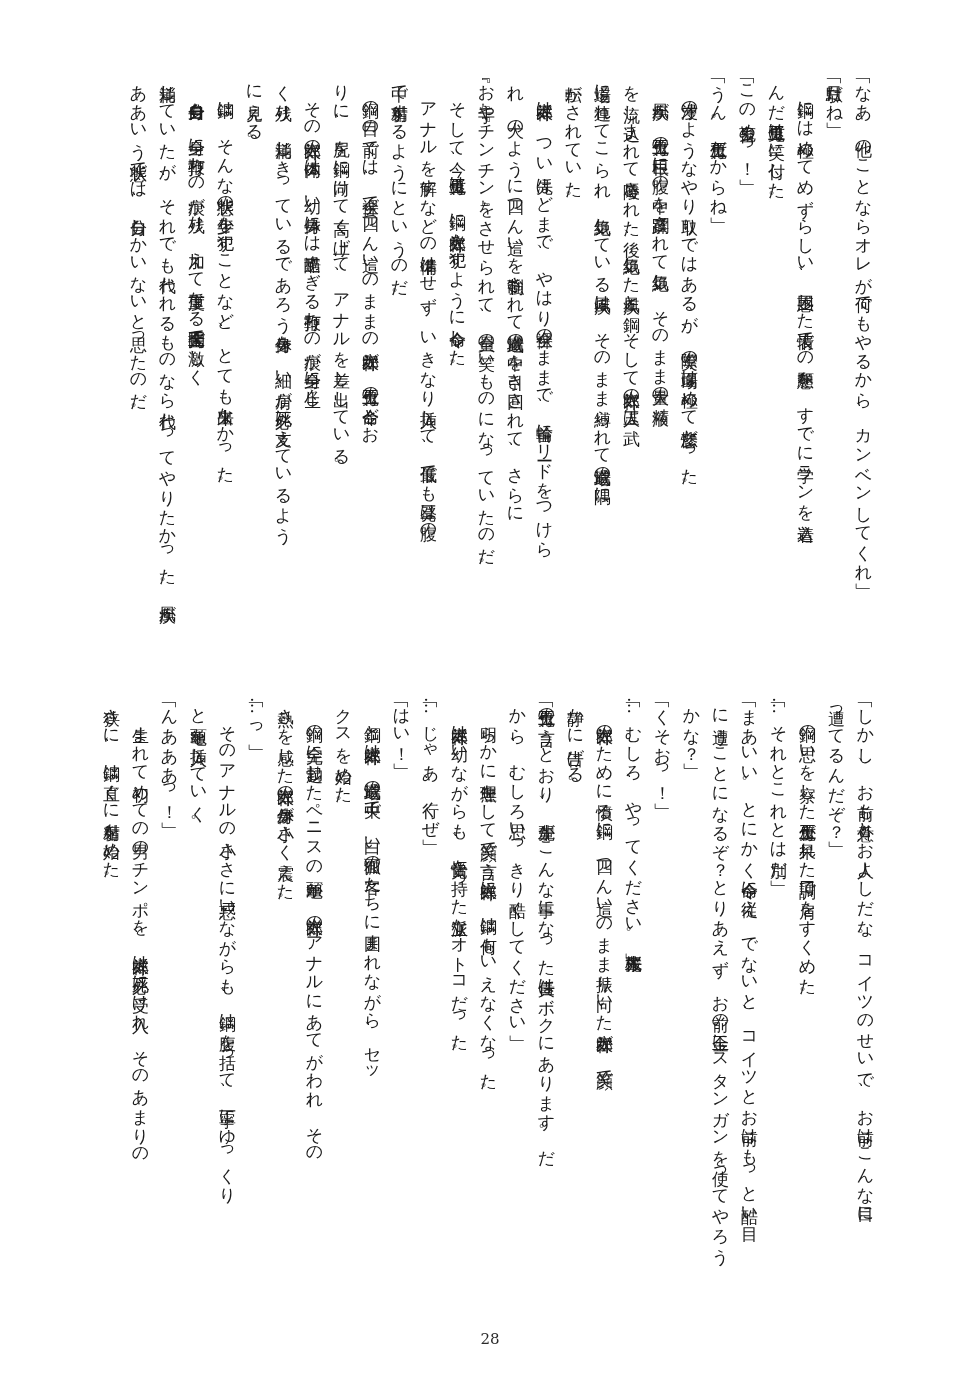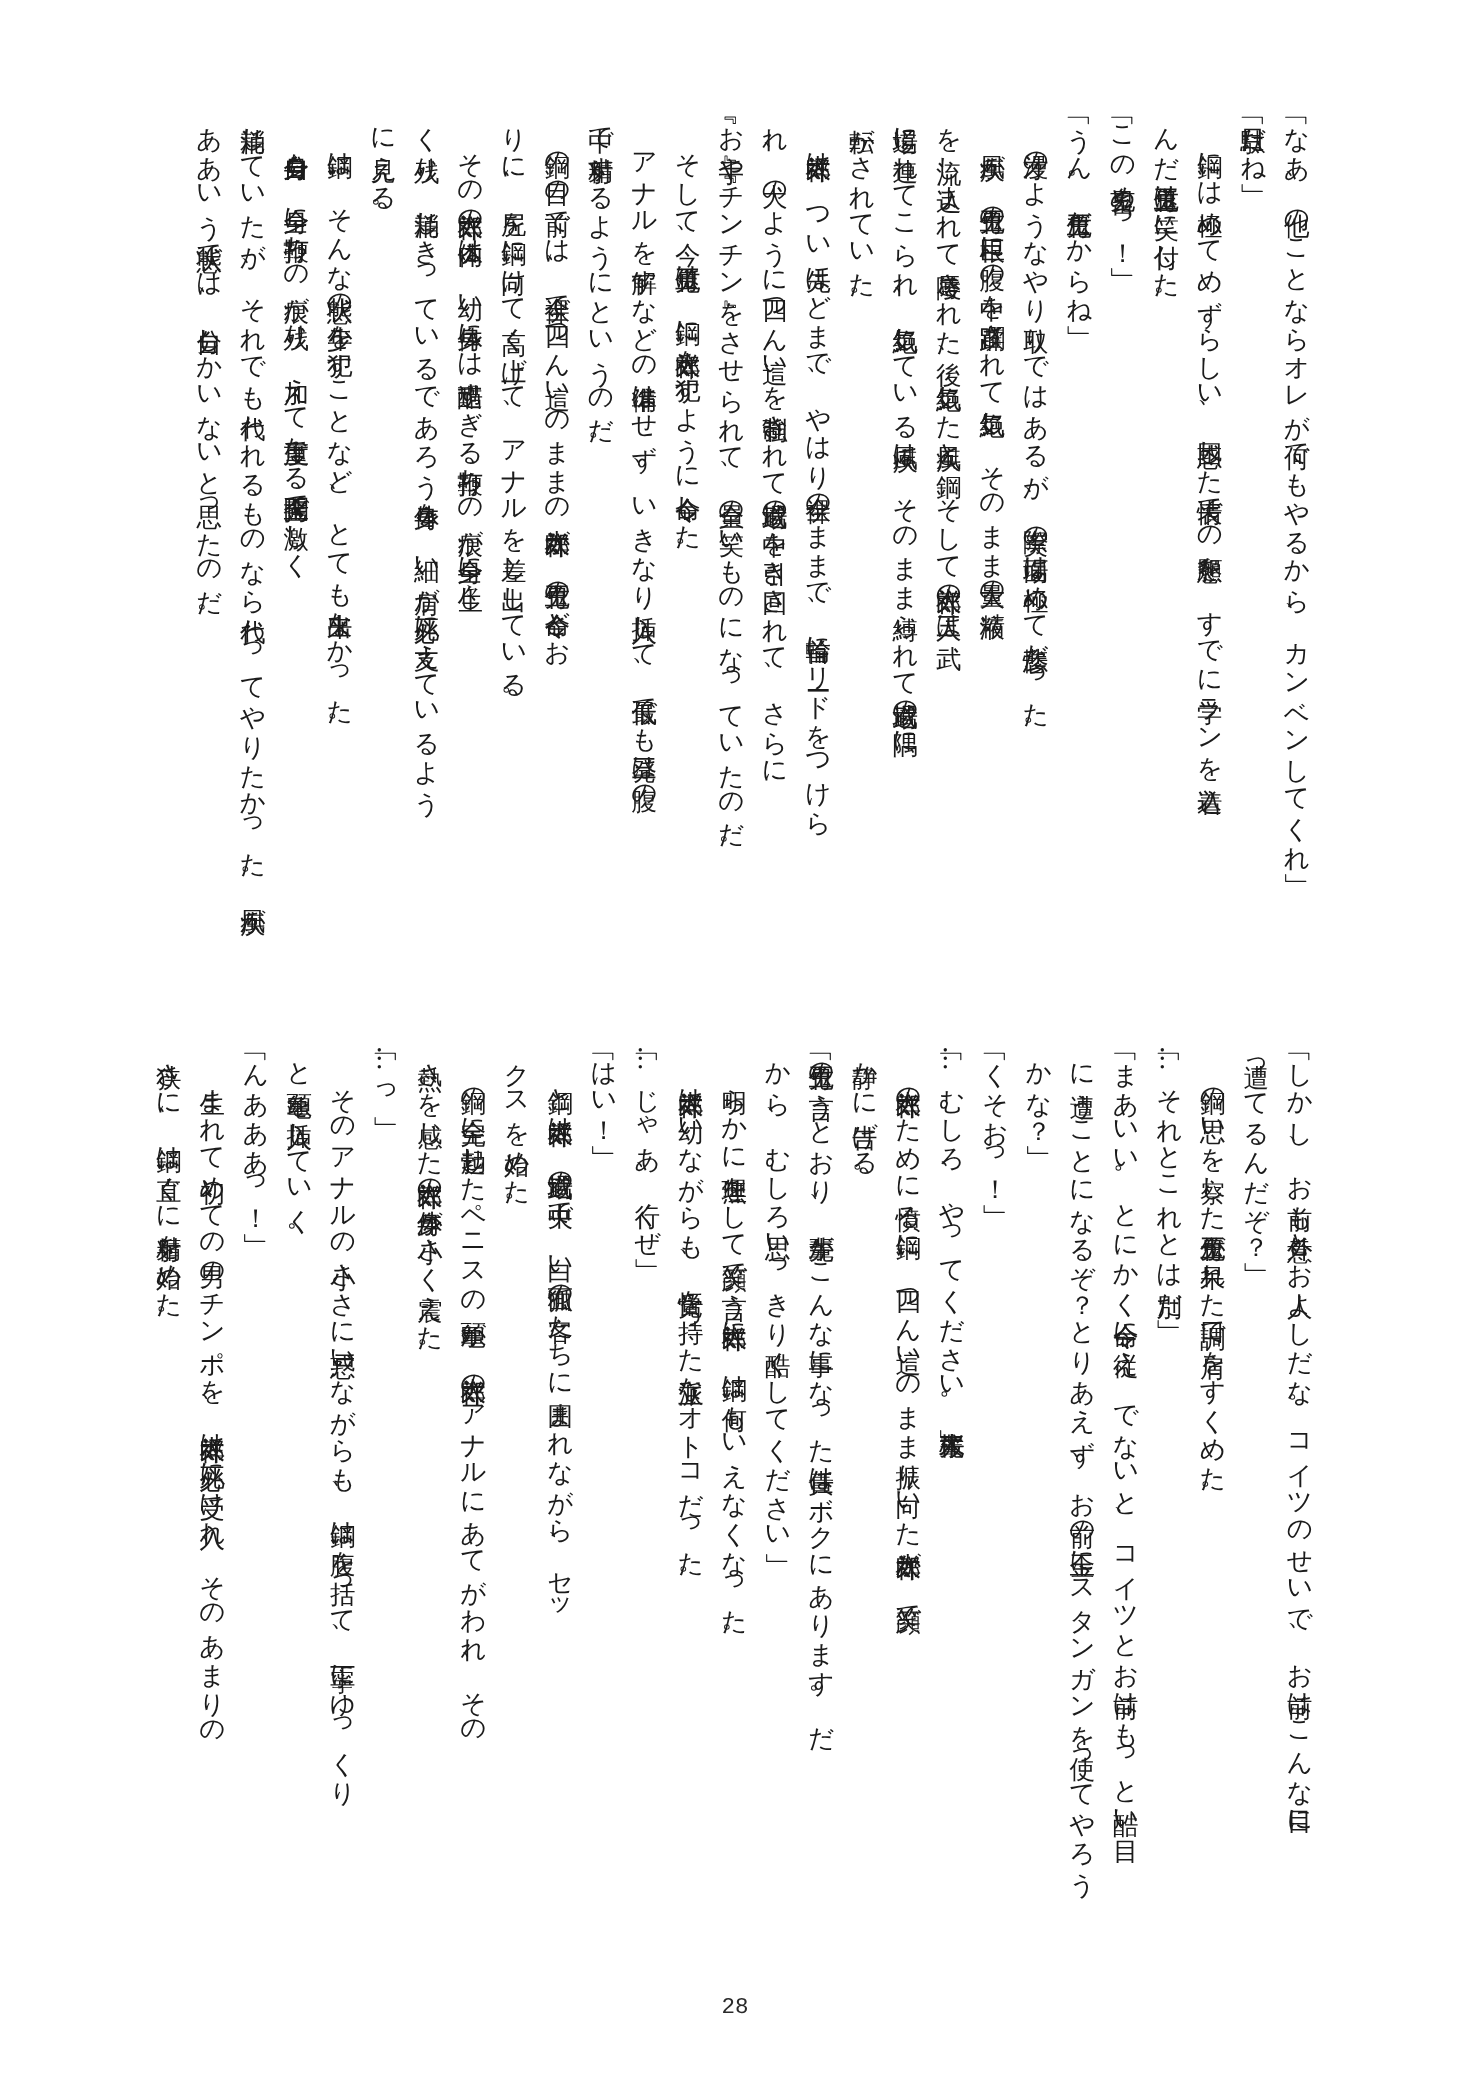--- a/index.html
+++ b/index.html
@@ -26,21 +26,20 @@
   .block-top    { top: 73px;  right: 102px; height: 580px; }
   .block-bottom { top: 697px; right: 100px; height: 580px; }
   .page-number {
     position: absolute;
     top: 1330px;
     left: 0;
     width: 100%;
     text-align: center;
     font-size: 15px;
     color: #2a2a2a;
-    font-family: Liberation Mono, monospace;
   }
 </style>
 </head>
 <body>
 
 <div class="page">
 
   <div class="text-block block-top">
       <div class="line">「なあ、他のことならオレが何でもやるから、カンベンしてくれ」</div>
       <div class="line">「駄目だね」</div>

